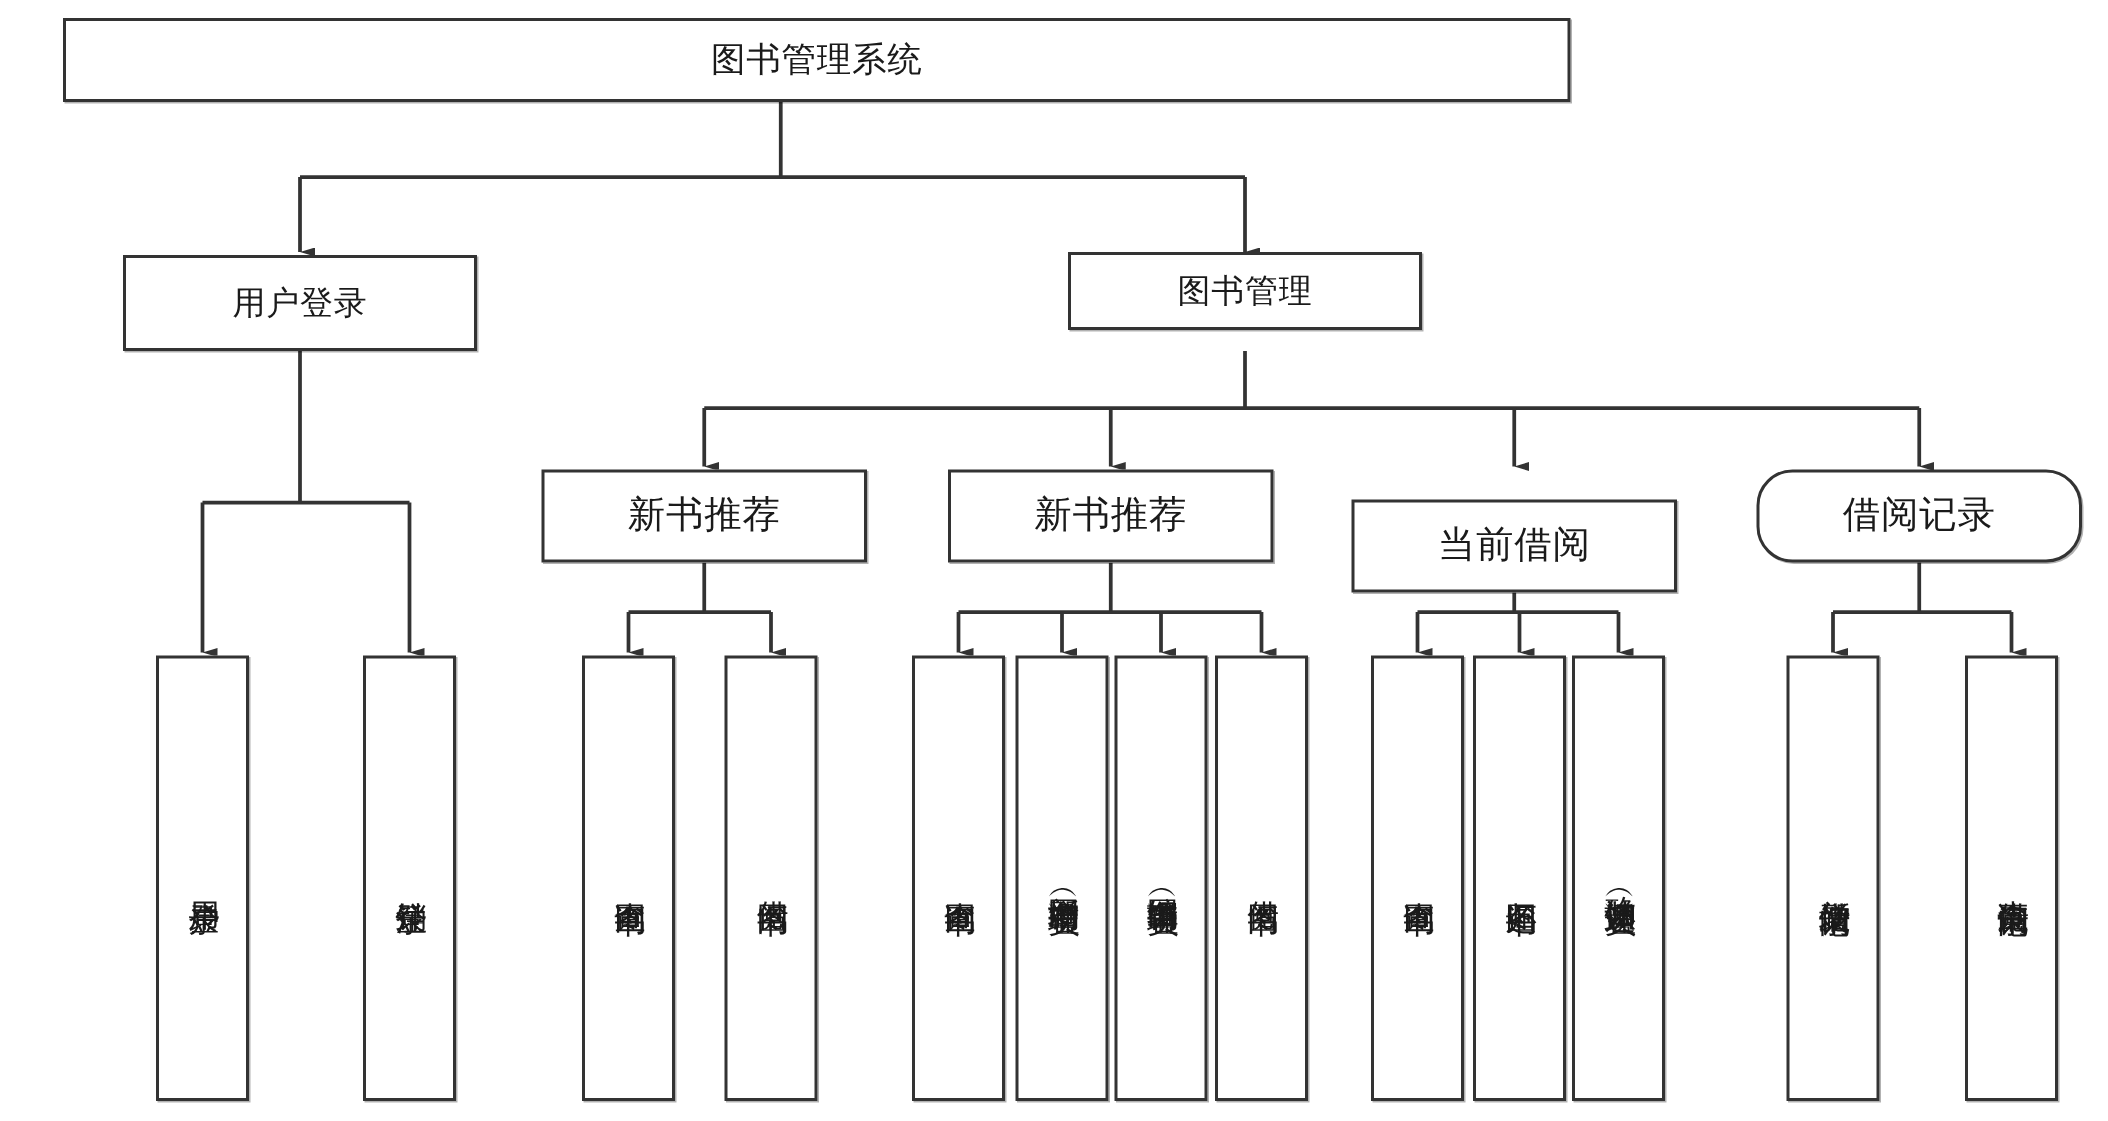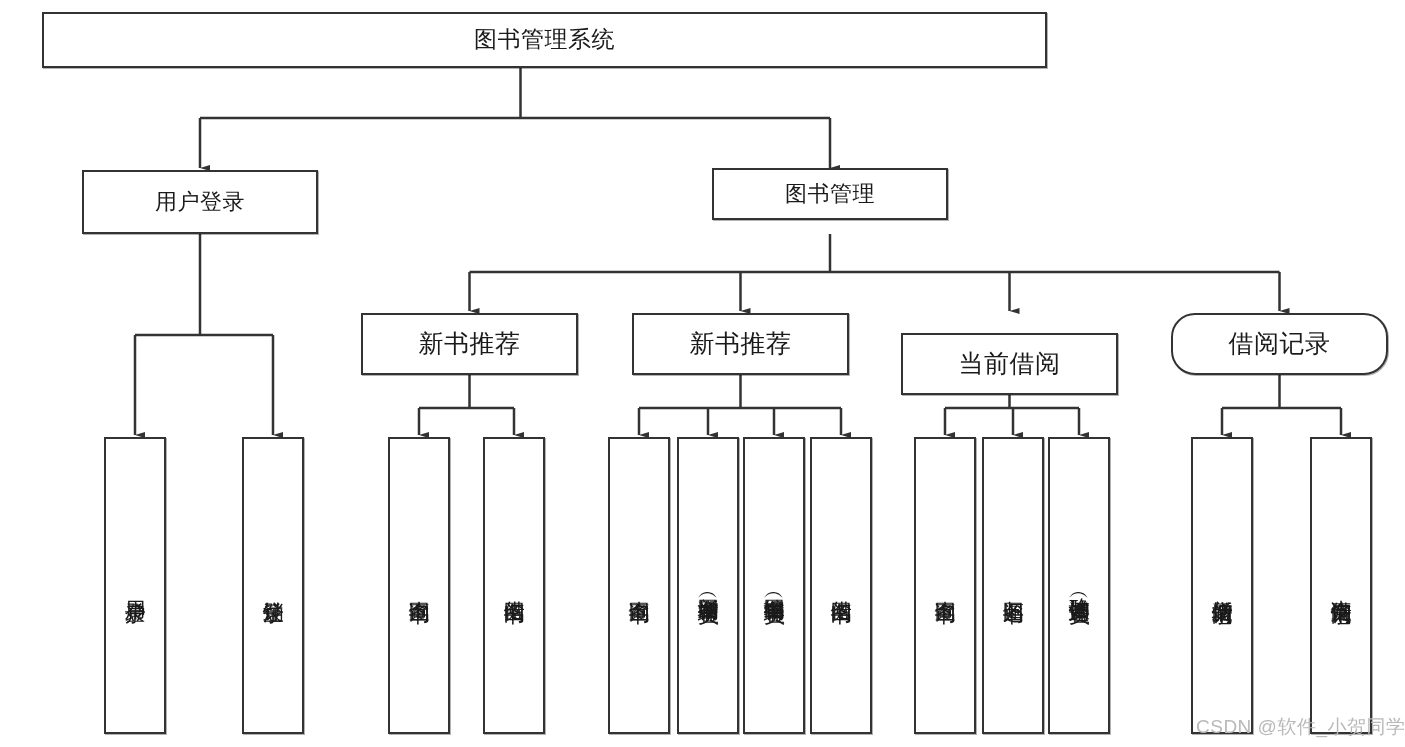--- a/index.html
+++ b/index.html
@@ -170,14 +170,13 @@
         <span class="node-label">确认归还（管理员）</span>
       </div>
       <div class="node level-3 leaf" style="left: 1191px; top: 437px; width: 62px; height: 297px;">
         <span class="node-label">新增借阅记录</span>
       </div>
       <div class="node level-3 leaf" style="left: 1310px; top: 437px; width: 62px; height: 297px;">
         <span class="node-label">查询借阅记录</span>
       </div>
     </div>
 
-  <div class="watermark" style="left:1196px; top:714px;">CSDN @软件_小贺同学</div>
 </div>
 
 </body></html>

